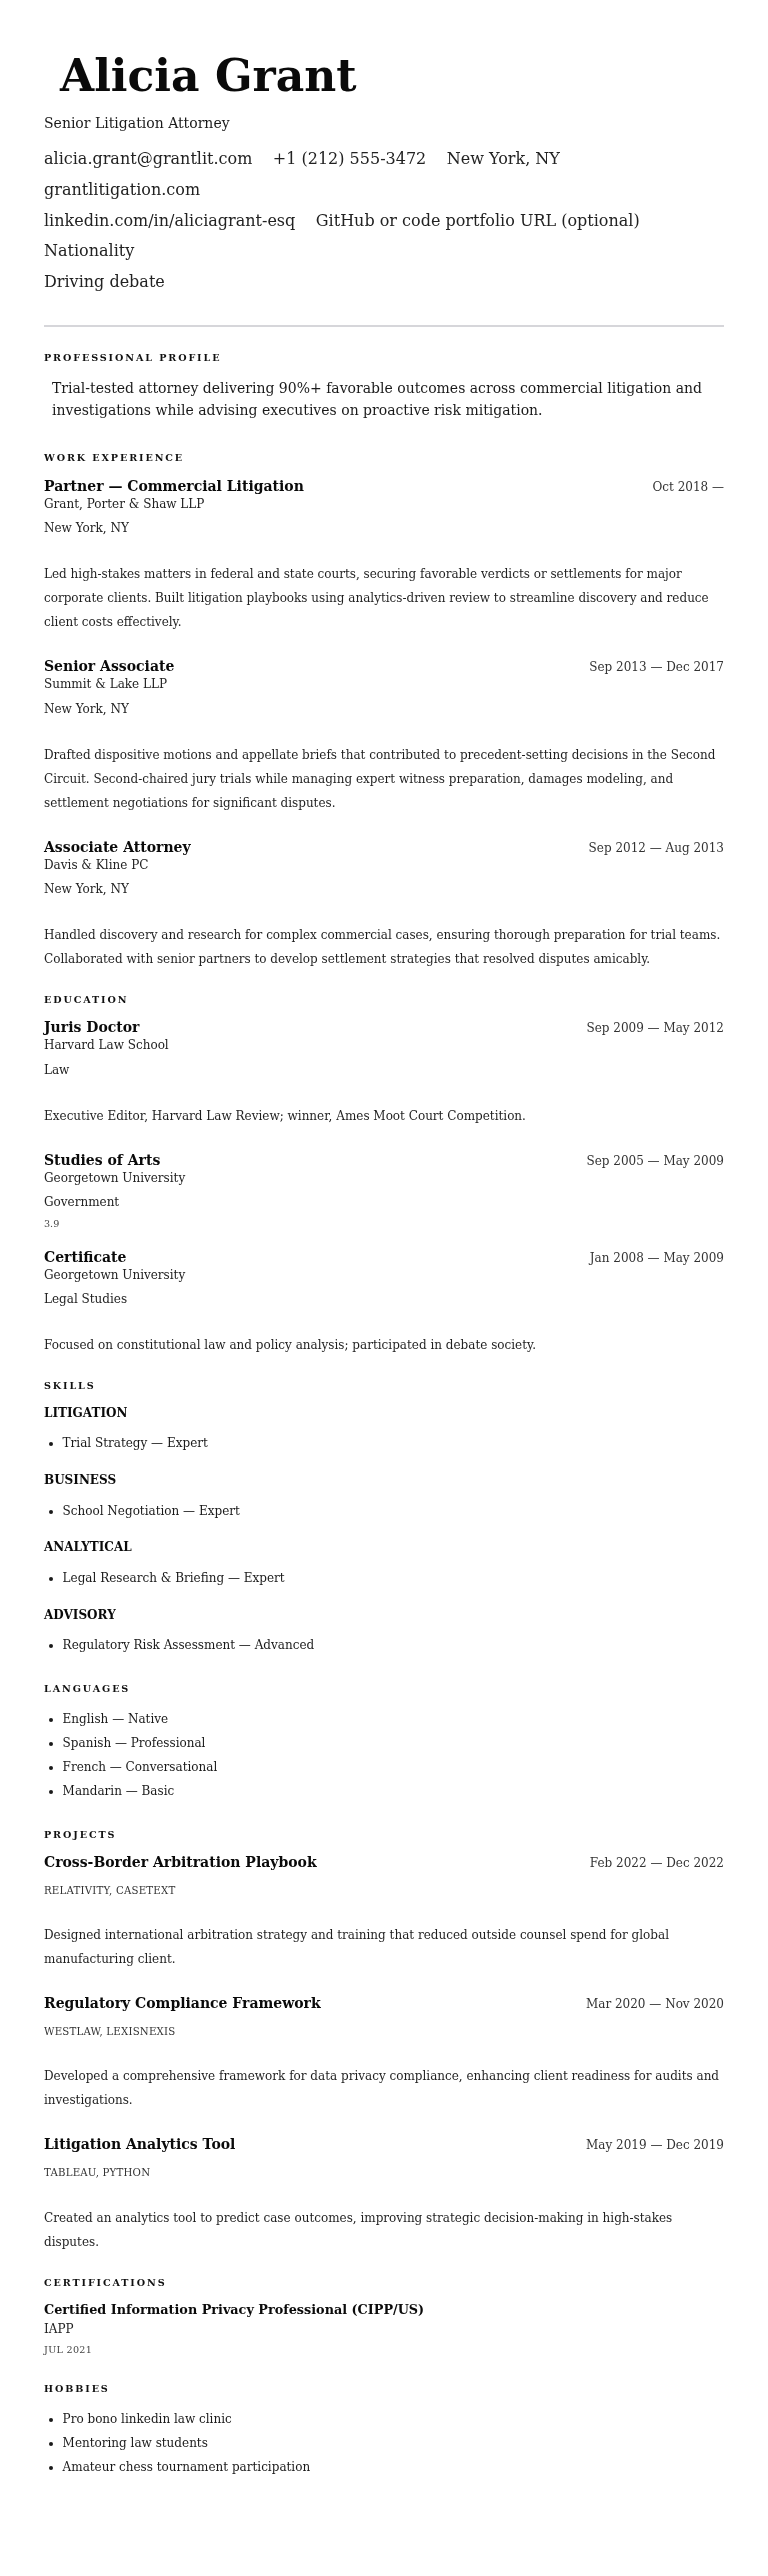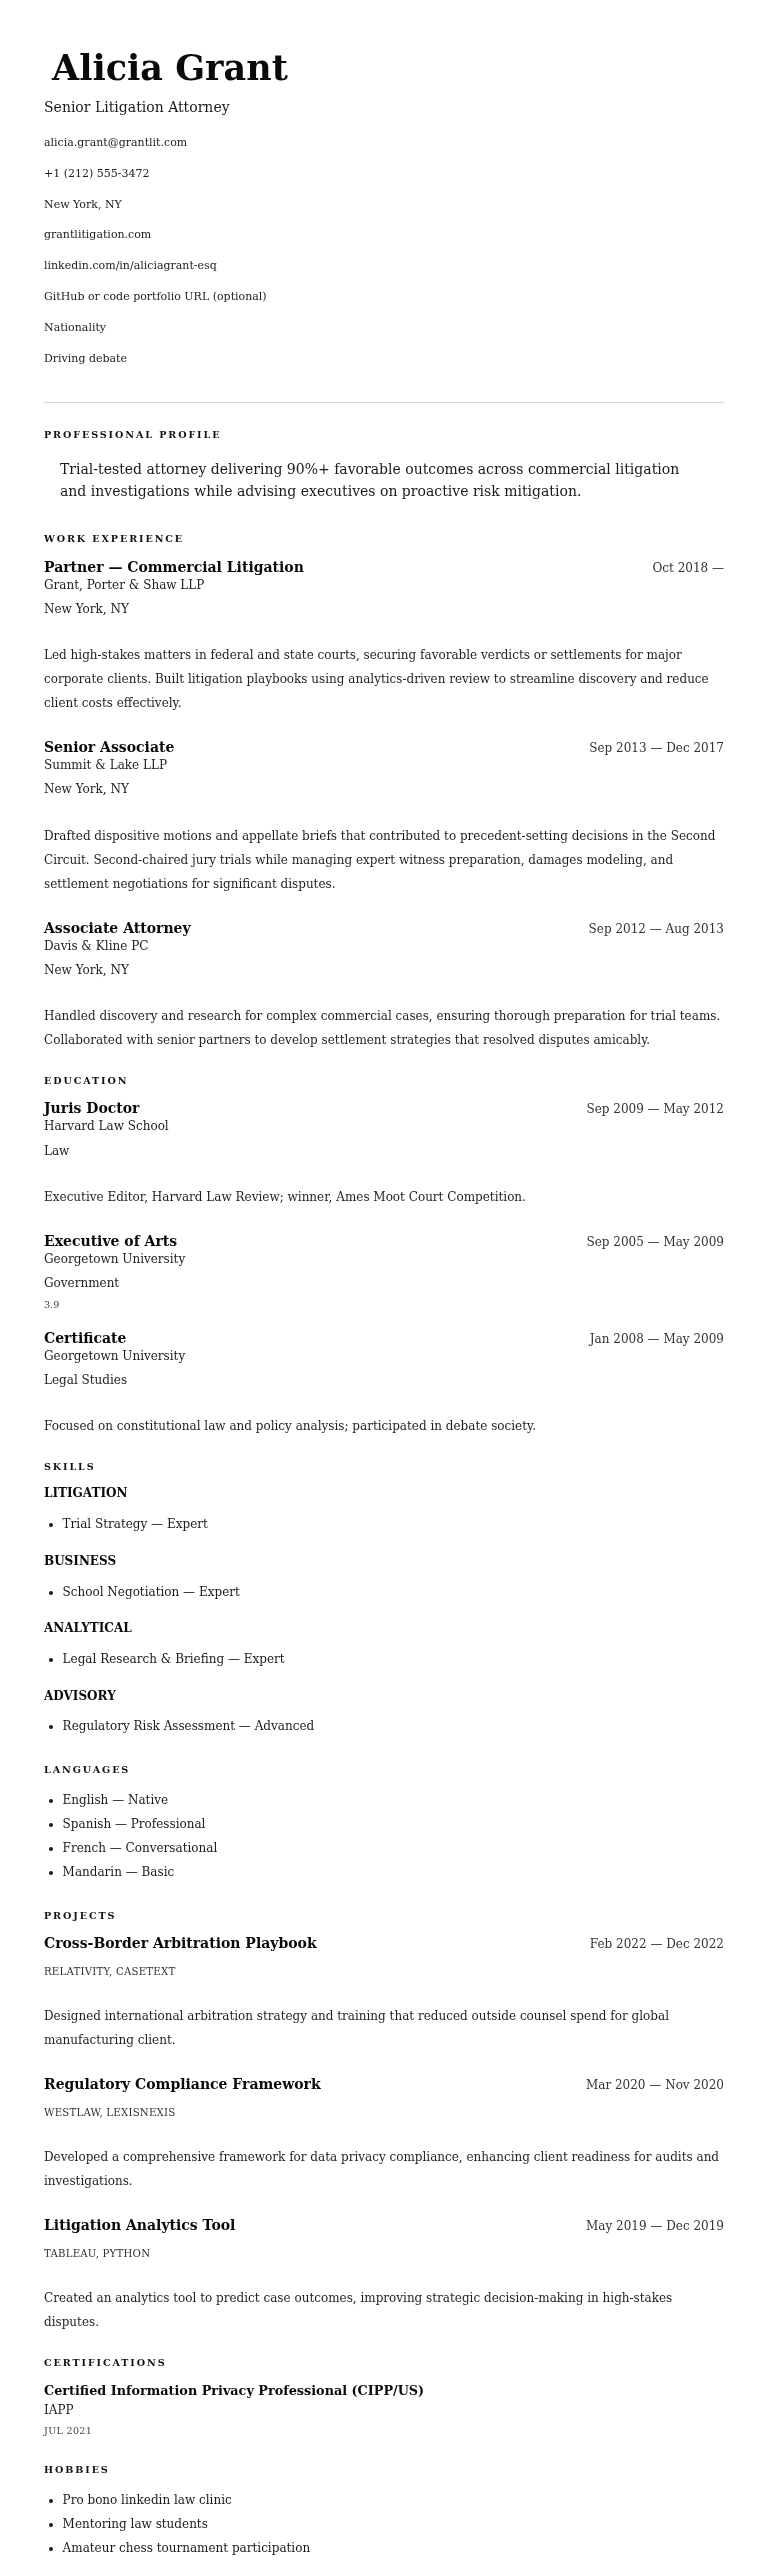--- a/index.html
+++ b/index.html
@@ -2,31 +2,31 @@
 <html style="font-size:10.2px"><head>
 <meta charset="utf-8">
 <style>
   html, body { margin: 0; padding: 0; background: #ffffff; }
   body {
     width: 768px;
     font-family: "DejaVu Serif", serif;
     color: #1a1a1a;
   }
   .page { padding: 37px 44px 25.6px 44px; }
-  .name { font-size: 35px; font-weight: bold; color: #0a0a0a; margin: 8px; line-height: 45px; }
+  .name { font-size: 44px; font-weight: bold; color: #0a0a0a; margin: 16px; line-height: 45px; }
   .headline { font-size: 14px; color: #1a1a1a; margin: 7.7px 0 18px 0; line-height: 19px; }
-  .contact-row { display: flex; flex-wrap: wrap; font-size: 11px; color: #222; line-height: 15.4px; flex-direction: column; }
+  .contact-row { display: flex; flex-wrap: wrap; font-size: 16px; color: #222; line-height: 15.4px; }
   .contact-row span { margin-right: 20.5px; margin-bottom: 15.4px; }
   .divider { height: 1.3px; background: #d6d6da; margin: 20.5px 0 25.6px 0; border: 0; }
   .section { margin-bottom: 22px; }
   .section-title {
     font-size: 9.6px; font-weight: bold; letter-spacing: 1.9px; color: #111;
     margin: 0 0 11.5px 0; line-height: 12.8px; text-transform: uppercase;
   }
-  .profile-text { font-size: 14px; line-height: 22.4px; color: #1a1a1a; margin: 16px; }
+  .profile-text { font-size: 14px; line-height: 22.4px; color: #1a1a1a; margin: 8px; }
   .entry { margin-bottom: 23px; }
   .entry-head { display: flex; justify-content: space-between; align-items: baseline; }
   .entry-title { font-size: 14px; font-weight: bold; color: #0a0a0a; line-height: 19px; }
   .entry-date { font-size: 12px; color: #333; line-height: 16.6px; white-space: nowrap; }
   .entry-sub { font-size: 12px; color: #222; line-height: 16.6px; }
   .entry-loc { font-size: 12px; color: #222; line-height: 16.6px; margin-top: 7.7px; }
   .entry-gpa { font-size: 9.6px; color: #444; line-height: 14px; margin-top: 6.4px; }
   .entry-desc { font-size: 12px; color: #1f1f1f; line-height: 24px; margin-top: 25.6px; }
   .skill-cat { font-size: 12px; font-weight: bold; color: #0a0a0a; margin: 0 0 10.2px 0; line-height: 16.6px; }
   ul.bullets { margin: 0 0 16.6px 0; padding-left: 18.6px; font-size: 12px; line-height: 24px; color: #1a1a1a; }
@@ -109,21 +109,21 @@
         <span class="entry-title">Juris Doctor</span>
         <span class="entry-date">Sep 2009 — May 2012</span>
       </div>
       <div class="entry-sub">Harvard Law School</div>
       <div class="entry-loc">Law</div>
       <div class="entry-desc">Executive Editor, Harvard Law Review; winner, Ames Moot Court Competition.</div>
     </div>
 
     <div class="entry" style="margin-bottom:16.6px">
       <div class="entry-head">
-        <span class="entry-title">Executive of Arts</span>
+        <span class="entry-title">Studies of Arts</span>
         <span class="entry-date">Sep 2005 — May 2009</span>
       </div>
       <div class="entry-sub">Georgetown University</div>
       <div class="entry-loc">Government</div>
       <div class="entry-gpa">3.9</div>
     </div>
 
     <div class="entry">
       <div class="entry-head">
         <span class="entry-title">Certificate</span>

